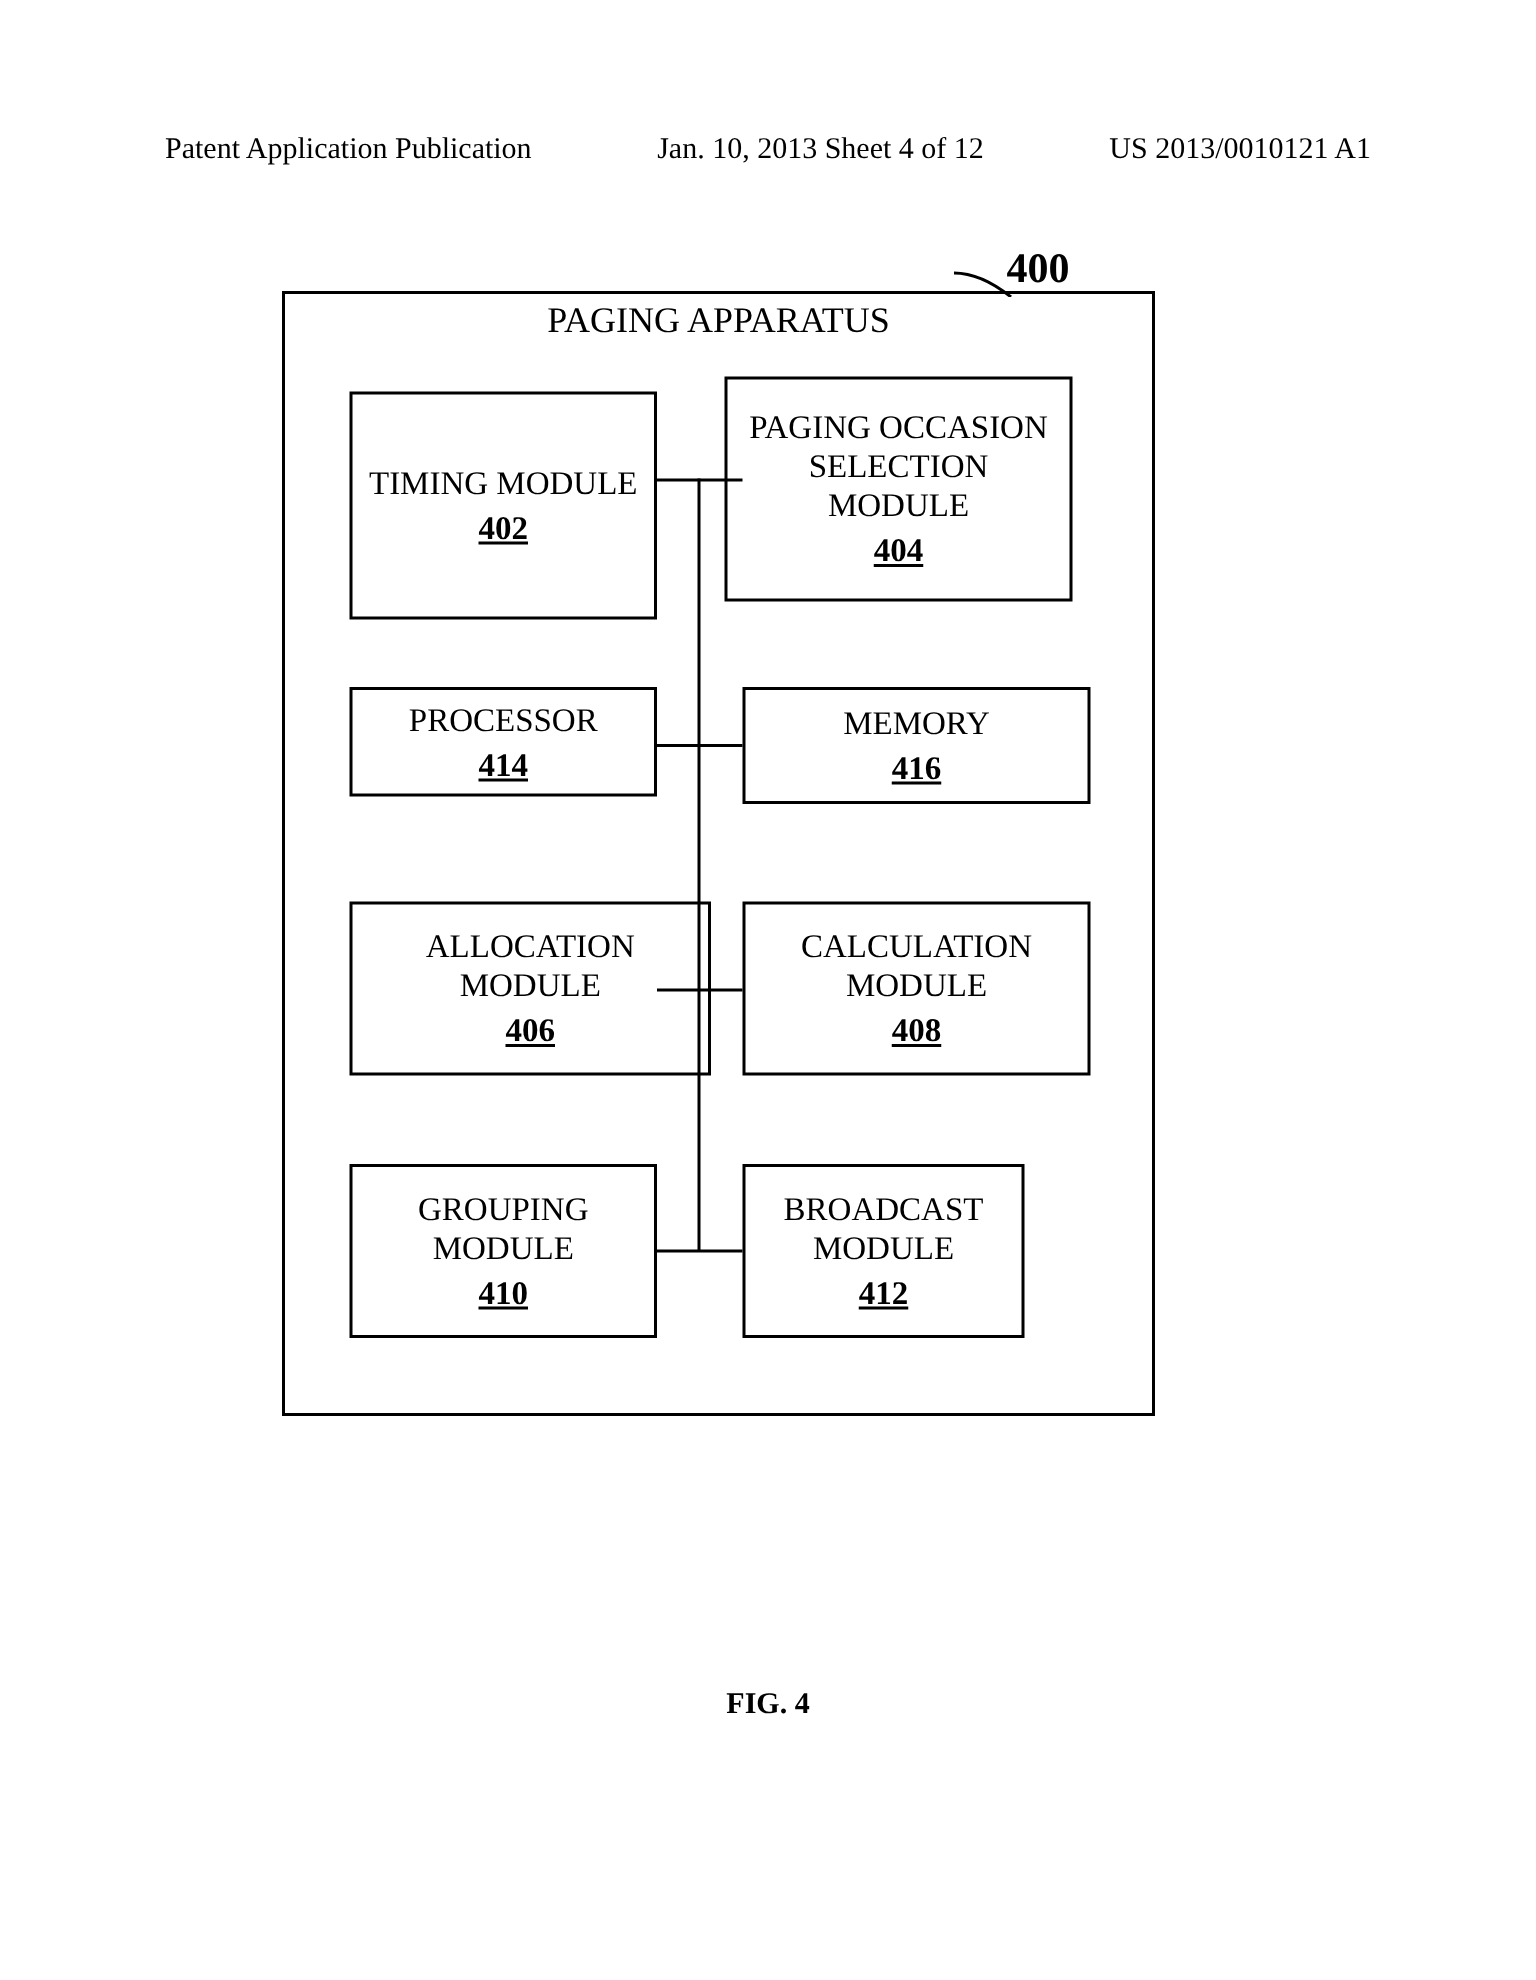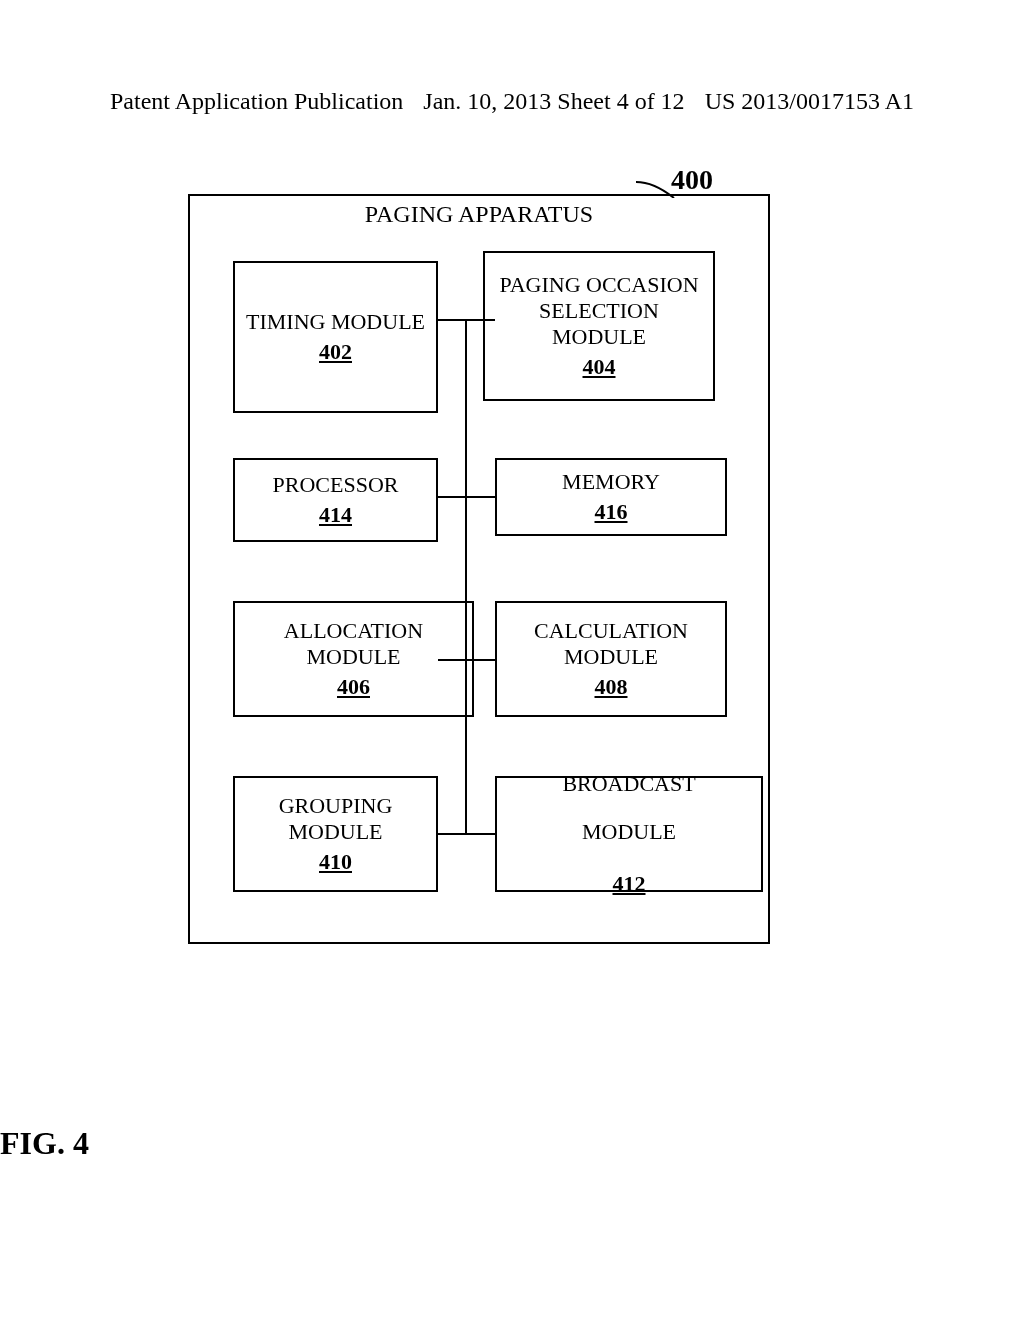--- a/index.html
+++ b/index.html
@@ -13,21 +13,21 @@
       width: 1024px;
       height: 1320px;
       position: relative;
     }
     .header {
       position: absolute;
       top: 88px;
       left: 0;
       right: 0;
       padding: 0 110px;
-      font-size: 24px;
+      font-size: 20px;
       display: flex;
       justify-content: space-between;
     }
     .apparatus-container {
       position: absolute;
       top: 194px;
       left: 188px;
       width: 582px;
       height: 750px;
       border: 2px solid black;
@@ -79,21 +79,21 @@
     .paging-module {
       top: 55px;
       left: 293px;
       width: 232px;
       height: 150px;
     }
     .processor-module {
       top: 262px;
       left: 43px;
       width: 205px;
-      height: 84px;
+      height: 73px;
     }
     .memory-module {
       top: 262px;
       left: 305px;
       width: 232px;
       height: 78px;
     }
     .allocation-module {
       top: 405px;
       left: 43px;
@@ -108,23 +108,22 @@
     }
     .grouping-module {
       top: 580px;
       left: 43px;
       width: 205px;
       height: 116px;
     }
     .broadcast-module {
       top: 580px;
       left: 305px;
-      width: 268px;
-      height: 116px;
-      gap: 22px;
+      width: 188px;
+      height: 116px;
     }
     .connector-line {
       position: absolute;
       background: black;
     }
     .vert-bus {
       left: 275px;
       top: 123px;
       width: 2px;
       height: 515px;
@@ -135,31 +134,32 @@
     .h4 { left: 276px; top: 300px; width: 29px; height: 2px; }
     .h5 { left: 248px; top: 463px; width: 28px; height: 2px; }
     .h6 { left: 276px; top: 463px; width: 29px; height: 2px; }
     .h7 { left: 248px; top: 637px; width: 28px; height: 2px; }
     .h8 { left: 276px; top: 637px; width: 29px; height: 2px; }
     .figure-caption {
       position: absolute;
       top: 1125px;
       left: 0;
       right: 0;
-      font-size: 32px;
+      text-align: center;
+      font-size: 20px;
       font-weight: bold;
     }
   </style>
 </head>
 <body>
 
 <div class="header">
   <span>Patent Application Publication</span>
   <span>Jan. 10, 2013  Sheet 4 of 12</span>
-  <span>US 2013/0017153 A1</span>
+  <span>US 2013/0010121 A1</span>
 </div>
 
 <div class="apparatus-container">
   <div class="ref-num">400</div>
   <svg class="leader-line" viewBox="0 0 42 18">
     <path d="M 2 2 Q 20 2 40 18" stroke="black" stroke-width="2" fill="none"></path>
   </svg>
   <div class="apparatus-title">PAGING APPARATUS</div>
 
   <div class="module timing-module">

